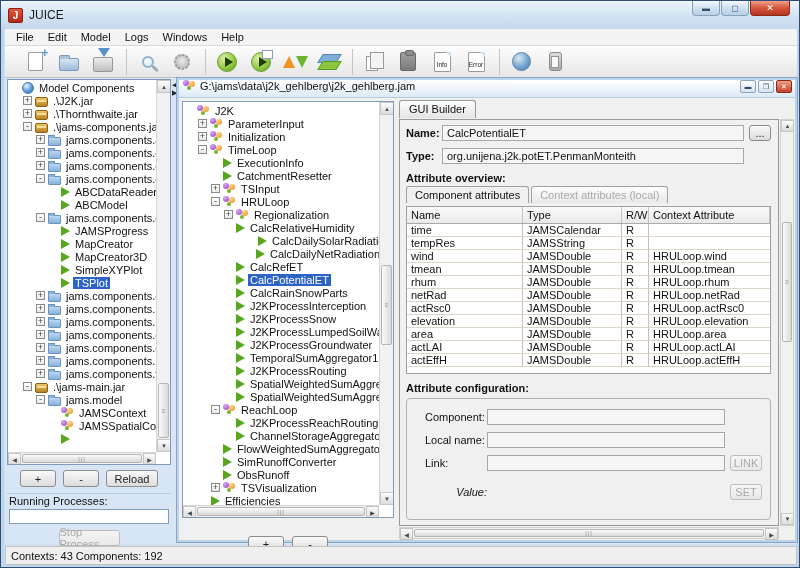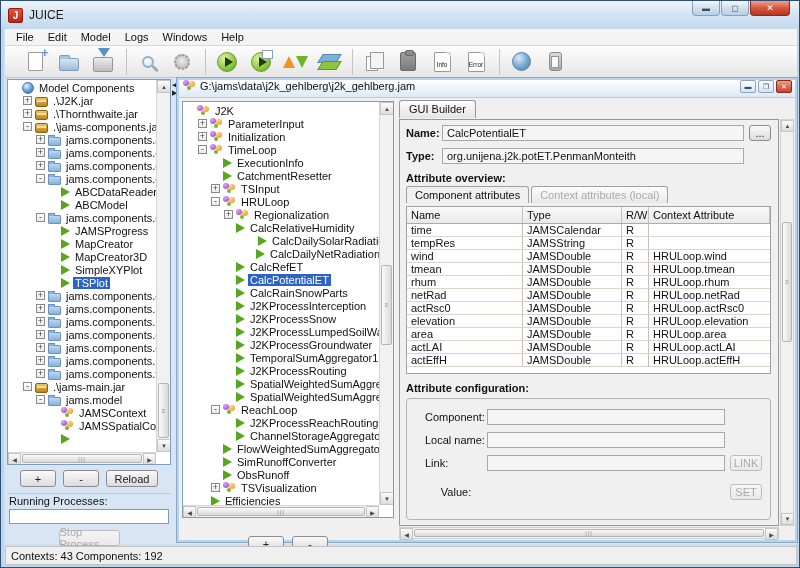--- a/index.html
+++ b/index.html
@@ -714,21 +714,21 @@
               <div class="frow" style="left:18px; top:33px; width:300px;">
                 <span class="gl" style="width:62px; text-align:left;">Local name:</span>
                 <span class="field" style="flex:1;"></span>
               </div>
               <div class="frow" style="left:18px; top:56px; right:8px;">
                 <span class="gl" style="width:62px; text-align:left;">Link:</span>
                 <span class="field" style="width:238px;"></span>
                 <span class="link-btn" style="margin-left:auto;">LINK</span>
               </div>
               <div class="frow" style="left:18px; top:85px; right:8px;">
-                <span class="gl" style="width:62px; text-align:center;">Value:</span>
+                <span class="gl" style="width:62px; text-align:right;font-style:italic;">Value:</span>
                 <span class="set-btn" style="margin-left:auto;">SET</span>
               </div>
             </div>
           </div>
 
           <div class="config-vscroll">
             <div class="sbtn">▲</div>
             <div class="vthumb" style="height:120px; margin-top:90px;">≡</div>
             <div class="sbtn" style="margin-top:auto;">▼</div>
           </div>

